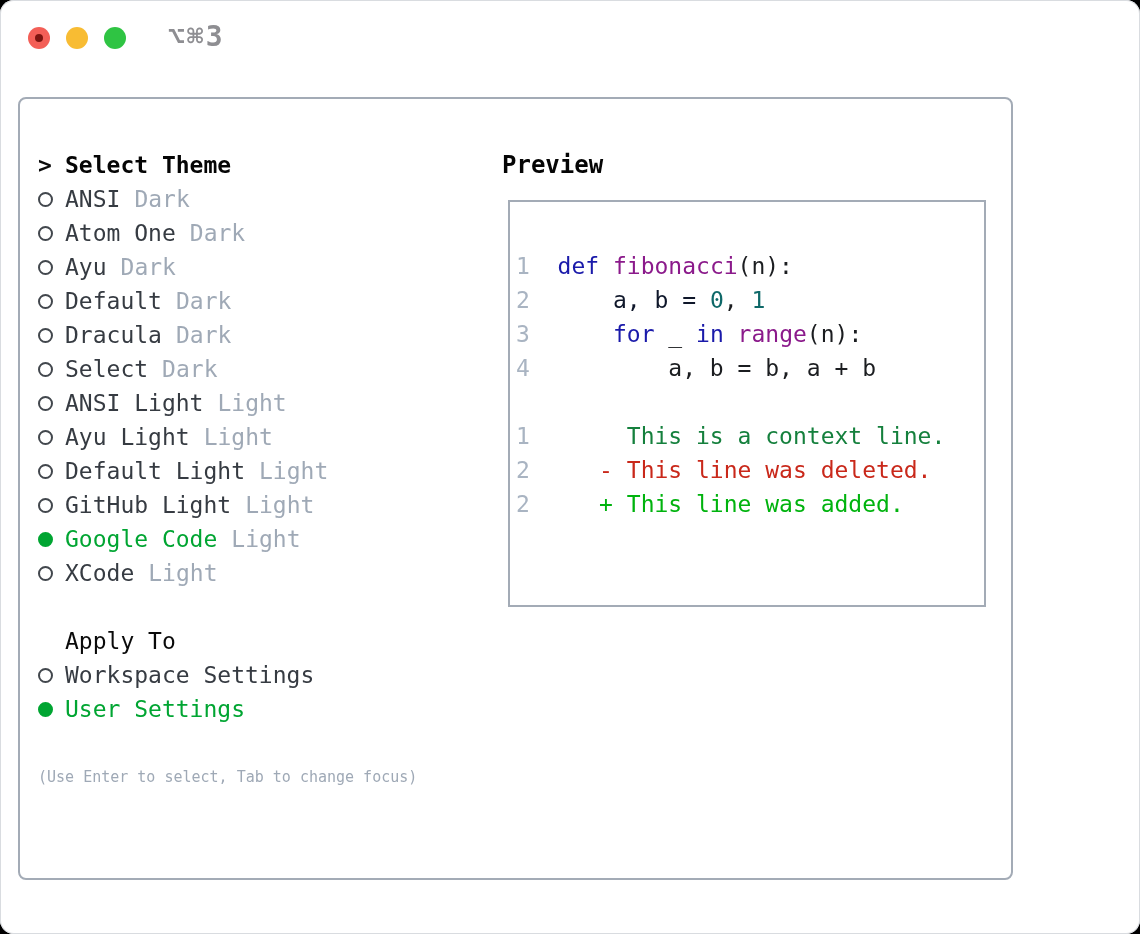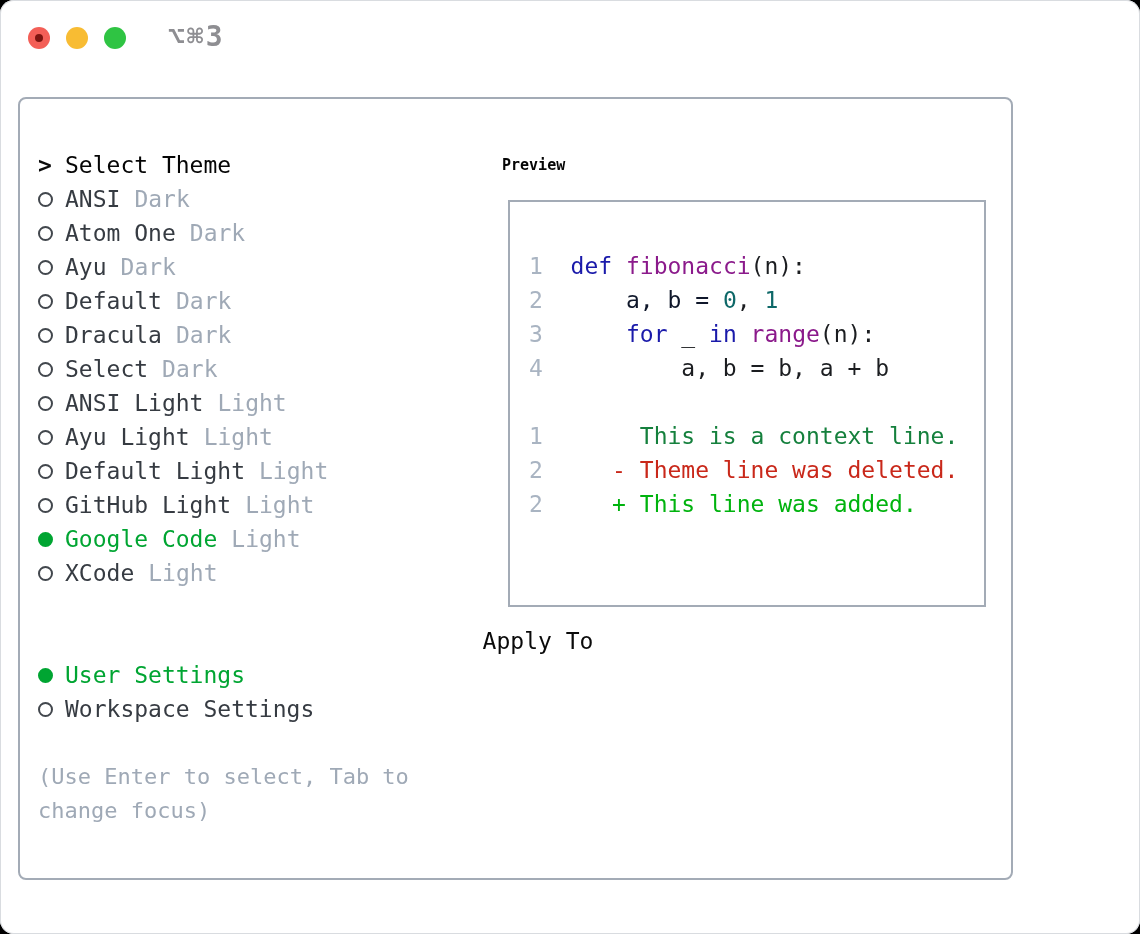--- a/index.html
+++ b/index.html
@@ -40,45 +40,45 @@
     border: 2px solid var(--border);
     border-radius: 8px;
     box-sizing: border-box;
     background: #fff;
   }
   .panel-inner { position: absolute; inset: 0; padding: 49px 0 0 18px; }
 
   .row { display: flex; align-items: center; height: 34px; font-size: 23px; white-space: pre; }
   .marker { display: inline-flex; width: 27px; align-items: center; }
   .gt { font-weight: bold; color: #0b0b0b; }
-  .title-text { font-weight: normal; color: #050505; }
+  .title-text { font-weight: bold; color: #050505; }
   .dot {
     display: inline-block; width: 15px; height: 15px;
     border: 2.5px solid #42474d; border-radius: 50%; box-sizing: border-box;
   }
   .dot.filled { background: var(--green); border-color: var(--green); }
   .name { color: var(--dark); }
   .name.sel { color: var(--green); }
   .variant { color: var(--muted); margin-left: 14px; }
-  .section-gap { margin-top: 34px; justify-content: center; }
+  .section-gap { margin-top: 34px; }
   .plain-title { color: #0a0a0a; }
   .hint {
     margin-top: 34px; width: 430px;
-    color: var(--muted); font-size: 22px; line-height: 34px;
+    color: var(--muted); font-size: 15px; line-height: 34px;
   }
 
   
   .preview-col { position: absolute; left: 482px; top: 49px; }
-  .preview-title { height: 34px; line-height: 34px; font-size: 15px; font-weight: bold; color: #050505; }
+  .preview-title { height: 34px; line-height: 34px; font-size: 24px; font-weight: bold; color: #050505; }
   .preview-box {
     margin-top: 18px; margin-left: 6px;
     width: 478px; height: 407px;
     border: 2px solid var(--border);
     box-sizing: border-box;
-    padding: 47px 6px 0 19px;
+    padding: 47px 6px 0 6px;
     overflow: hidden;
     background: #fff;
   }
   .cline { height: 34px; line-height: 34px; font-size: 23px; white-space: pre; }
   .spacer { height: 34px; }
 </style>
 </head>
 <body>
 
 <div class="window">
@@ -114,39 +114,39 @@
           <div class="row"><span class="marker"><span class="dot filled"></span></span><span class="name sel">Google Code</span><span class="variant">Light</span></div>
           <div class="row"><span class="marker"><span class="dot"></span></span><span class="name">XCode</span><span class="variant">Light</span></div>
         </div>
 
       <div class="row section-gap">
         <span class="marker"></span>
         <span class="plain-title">Apply To</span>
       </div>
 
       <div id="apply-list">
+          <div class="row"><span class="marker"><span class="dot"></span></span><span class="name">Workspace Settings</span></div>
           <div class="row"><span class="marker"><span class="dot filled"></span></span><span class="name sel">User Settings</span></div>
-          <div class="row"><span class="marker"><span class="dot"></span></span><span class="name">Workspace Settings</span></div>
         </div>
 
       <div class="hint">(Use Enter to select, Tab to change focus)</div>
 
       <div class="preview-col">
         <div class="preview-title">Preview</div>
         <div class="preview-box">
           <div id="preview-code">
               <div class="cline"><span class="" style="color: rgb(169, 180, 194);">1  </span><span class="" style="color: rgb(26, 26, 170);">def</span><span class="" style="color: rgb(27, 29, 32);"> </span><span class="" style="color: rgb(139, 26, 139);">fibonacci</span><span class="" style="color: rgb(27, 29, 32);">(n):</span></div>
               <div class="cline"><span class="" style="color: rgb(169, 180, 194);">2  </span><span class="" style="color: #0f172a;">    a, b = </span><span class="" style="color: rgb(14, 104, 104);">0</span><span class="" style="color: rgb(27, 29, 32);">, </span><span class="" style="color: rgb(14, 104, 104);">1</span></div>
               <div class="cline"><span class="" style="color: rgb(169, 180, 194);">3  </span><span class="" style="color: rgb(27, 29, 32);">    </span><span class="" style="color: rgb(26, 26, 170);">for</span><span class="" style="color: rgb(27, 29, 32);"> _ </span><span class="" style="color: rgb(26, 26, 170);">in</span><span class="" style="color: rgb(27, 29, 32);"> </span><span class="" style="color: rgb(139, 26, 139);">range</span><span class="" style="color: rgb(27, 29, 32);">(n):</span></div>
               <div class="cline"><span class="" style="color: rgb(169, 180, 194);">4  </span><span class="" style="color: rgb(27, 29, 32);">        a, b = b, a + b</span></div>
             </div>
           <div class="spacer"></div>
           <div id="preview-diff">
               <div class="cline"><span class="" style="color: rgb(169, 180, 194);">1       </span><span class="" style="color: #15803d;">This is a context line.</span></div>
-              <div class="cline"><span class="" style="color: rgb(169, 180, 194);">2     </span><span class="" style="color: rgb(201, 40, 26);">- Theme line was deleted.</span></div>
+              <div class="cline"><span class="" style="color: rgb(169, 180, 194);">2     </span><span class="" style="color: rgb(201, 40, 26);">- This line was deleted.</span></div>
               <div class="cline"><span class="" style="color: rgb(169, 180, 194);">2     </span><span class="" style="color: rgb(0, 179, 14);">+ This line was added.</span></div>
             </div>
         </div>
       </div>
 
     </div>
   </div>
 </div>
 
 </body></html>

